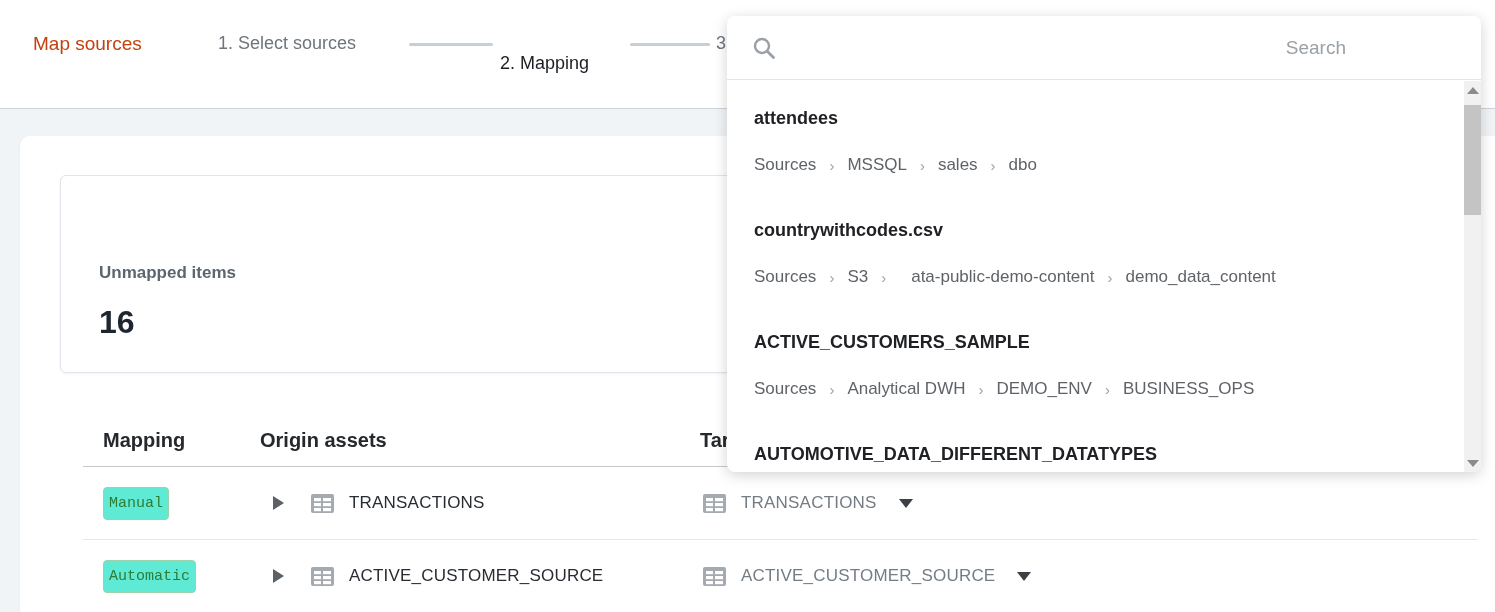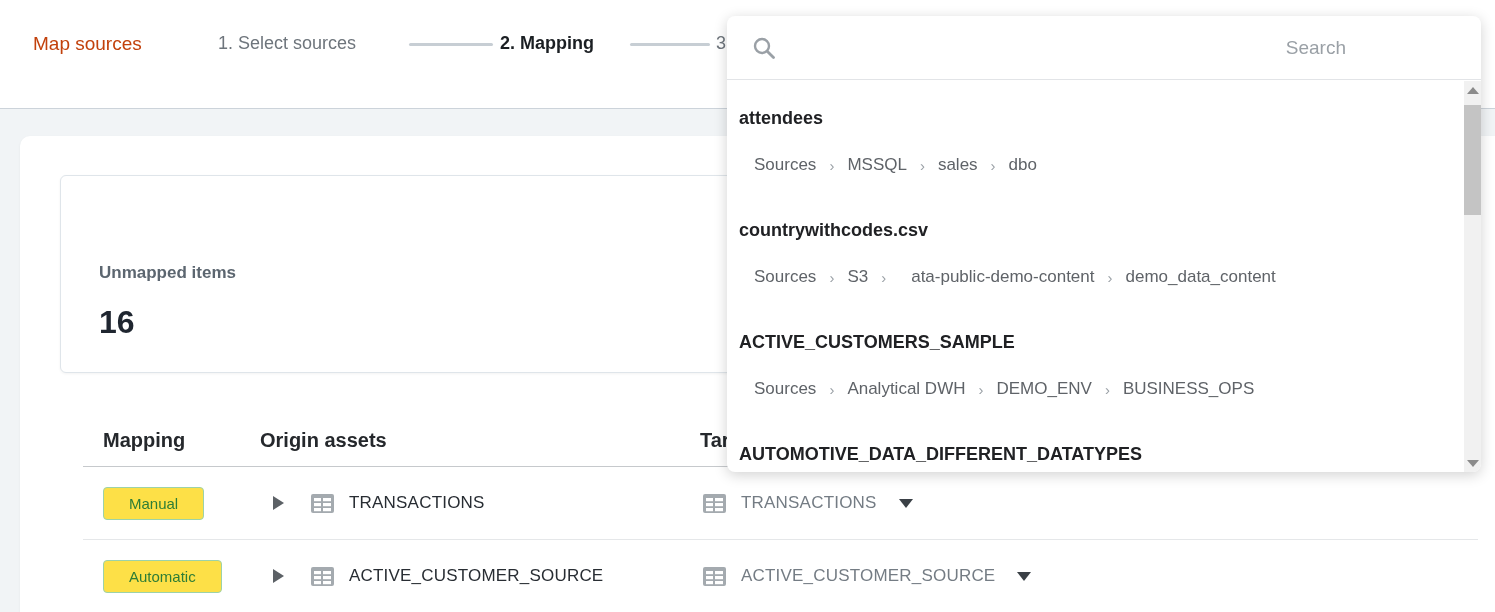--- a/index.html
+++ b/index.html
@@ -6,21 +6,21 @@
   html,body { width:1495px; height:612px; overflow:hidden;
     font-family:"Liberation Sans", sans-serif; background:#f1f4f6; }
 
   
   .header { position:absolute; left:0; top:0; width:1495px; height:109px;
     background:#ffffff; border-bottom:1px solid #ccd3da; z-index:1; }
   .page-title { position:absolute; left:33px; top:33px; font-size:19px;
     color:#c2410c; font-weight:500; }
   .step { position:absolute; top:33px; font-size:18px; white-space:nowrap; }
   .step.inactive { color:#6e757c; font-weight:400; }
-  .step.active { color:#1b1f23; font-weight:700; }
+  .step.active { color:#1b1f23; font-weight:400;margin-top:20px; }
   .step1 { left:218px; } .step2 { left:500px; } .step3 { left:716px; }
   .connector { position:absolute; top:43px; height:3px; background:#c7ced4; border-radius:2px; }
   .conn1 { left:409px; width:84px; } .conn2 { left:630px; width:80px; }
 
   
   .main-card { position:absolute; left:20px; top:136px; width:1475px; height:476px;
     background:#ffffff; border-radius:10px 0 0 0; box-shadow:0 1px 3px rgba(0,0,0,.05); z-index:2; }
 
   .stat-card { position:absolute; left:40px; top:39px; width:1400px; height:198px;
     background:#ffffff; border:1px solid #dfe5ea; border-radius:6px;
@@ -30,22 +30,22 @@
 
   
   .table { position:absolute; left:63px; top:274px; width:1395px; }
   .thead { display:grid; grid-template-columns:157px 440px auto; height:57px;
     align-items:end; padding:0 0 14px 20px; border-bottom:1px solid #c6c9cc; }
   .thead .th { font-size:20px; font-weight:700; color:#25282c; }
   .trow { display:grid; grid-template-columns:157px 440px auto; height:73px;
     align-items:center; padding-left:20px; border-bottom:1px solid #e5e7e9; }
   .trow:last-child { border-bottom:none; height:72px; }
 
-  .badge { display:inline-block; padding:7px 25px; font-size:15px; font-weight:500;
-    color:#2e7d36; background:#fde047; border:1px solid #9cd2a9; border-radius:4px; }
+  .badge { display:inline-block; padding:7px 5px; font-size:15px; font-weight:500;
+    color:#2e7d36; background:#5eead4; border:1px solid #9cd2a9; border-radius:4px;font-family:Liberation Mono, monospace; }
 
   .asset-cell { display:flex; align-items:center; }
   .origin-cell { padding-left:13px; }
   .expand-icon { width:0; height:0; border-left:11px solid #5c6166;
     border-top:7px solid transparent; border-bottom:7px solid transparent;
     margin-right:27px; cursor:pointer; }
   .table-icon { width:23px; height:19px; flex:0 0 auto; }
   .asset-name { margin-left:15px; font-size:17px; letter-spacing:.2px; }
   .origin-name { color:#282d33; }
   .target-cell { padding-left:3px; }
@@ -60,21 +60,21 @@
     z-index:10; overflow:hidden; }
   .search-row { position:absolute; left:0; top:0; right:0; height:64px;
     border-bottom:1px solid #e2e4e7; display:flex; align-items:center; padding-left:26px; }
   .search-icon { width:22px; height:22px; flex:0 0 auto; }
   .search-input { border:none; outline:none; margin-left:31px; font-size:19px;
     color:#202124; width:540px; font-family:"Liberation Sans", sans-serif;text-align:right; }
   .search-input::placeholder { color:#9aa0a6; }
 
   .item-list { position:absolute; left:0; top:65px; right:17px; bottom:0; overflow:hidden; }
   .item { height:112px; position:relative; cursor:pointer; }
-  .item-title { position:absolute; left:12px; top:27px; font-size:18px;
+  .item-title { position:absolute; left:27px; top:27px; font-size:18px;
     font-weight:700; color:#202124; }
   .item-path { position:absolute; left:27px; top:74px; font-size:17px;
     color:#5f6368; display:flex; align-items:center; white-space:nowrap; }
   .crumb-sep { color:#9aa0a6; font-size:15px; margin:0 13px; }
 
   
   .scrollbar { position:absolute; right:0; top:65px; bottom:0; width:17px; background:#f1f1f1; }
   .scroll-btn { position:absolute; left:0; width:17px; height:18px; display:flex;
     align-items:center; justify-content:center; cursor:pointer; }
   .scroll-btn.up { top:0; } .scroll-btn.down { bottom:0; }

